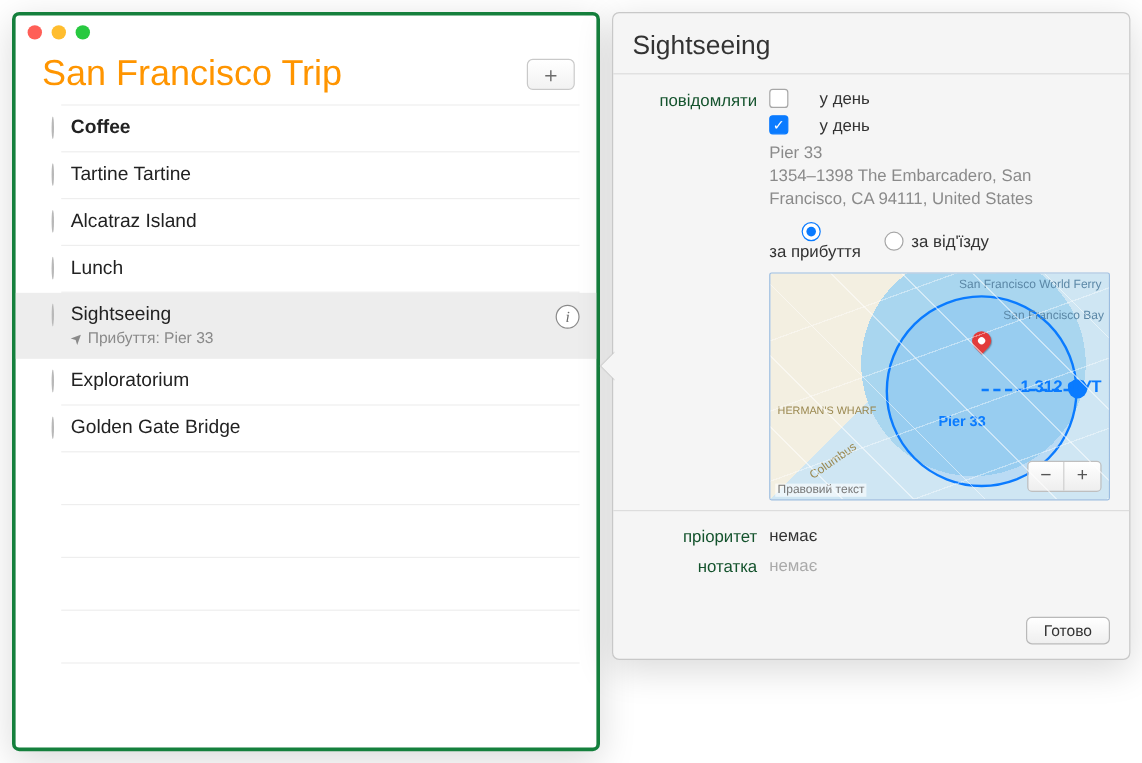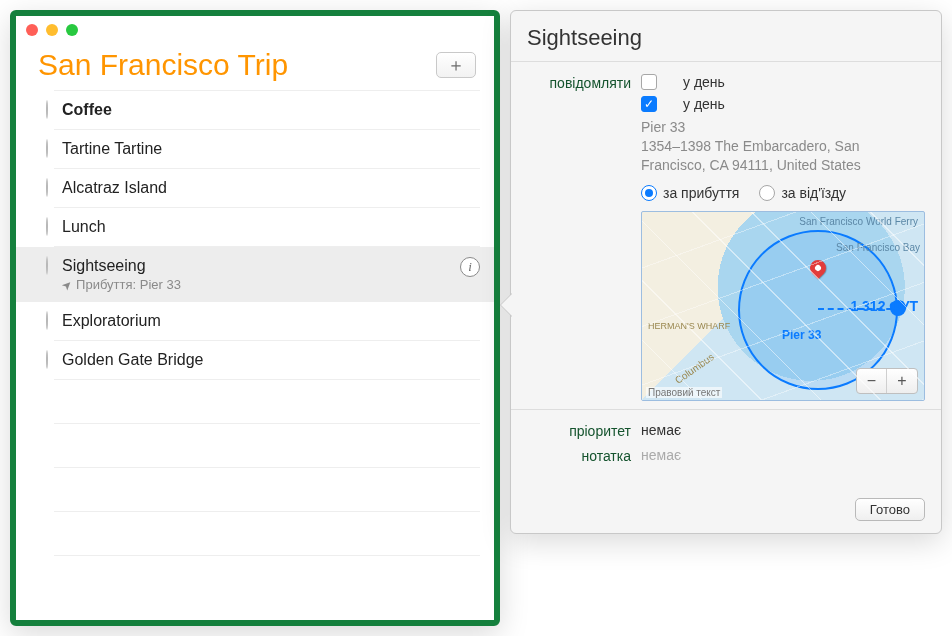--- a/index.html
+++ b/index.html
@@ -1,20 +1,20 @@
 <!DOCTYPE html>
 <html><head>
 <meta charset="utf-8">
 <style>
   * { box-sizing: border-box; margin: 0; padding: 0; font-family: -apple-system, "Helvetica Neue", Arial, sans-serif; }
   body { background: #fff; width: 952px; height: 636px; position: relative; }
 
   .window {
     position: absolute; left: 10px; top: 10px; width: 490px; height: 616px;
-    background: #fff; border: 6px solid #15803d; border-radius: 6px;
+    background: #fff; border: 3px solid #15803d; border-radius: 6px;
     box-shadow: 0 8px 30px rgba(0,0,0,0.15);
     overflow: hidden;
   }
   .titlebar { height: 28px; display: flex; align-items: center; padding: 0 10px; gap: 8px; }
   .tl-btn { width: 12px; height: 12px; border-radius: 50%; }
   .tl-close { background: #ff5f57; }
   .tl-min   { background: #ffbd2e; }
   .tl-max   { background: #28c940; }
 
   .list-header { display: flex; align-items: center; padding: 4px 18px 8px 22px; }
@@ -227,21 +227,21 @@
       </div>
       <div class="chk-line">
         <span id="chk-loc" class="chk checked"></span>
         <span>у день</span>
       </div>
       <div class="addr">
         <span>Pier 33</span><br>
         <span>1354–1398 The Embarcadero, San Francisco, CA  94111, United States</span>
       </div>
       <div class="radio-row">
-        <span style="display:flex;align-items:center;">
+        <span style="display:flex;align-items:center;flex-direction:column;">
           <span id="r-arr" class="radio on"></span>
           <span>за прибуття</span>
         </span>
         <span style="display:flex;align-items:center;">
           <span id="r-leave" class="radio"></span>
           <span>за від'їзду</span>
         </span>
       </div>
 
       <div class="map">

